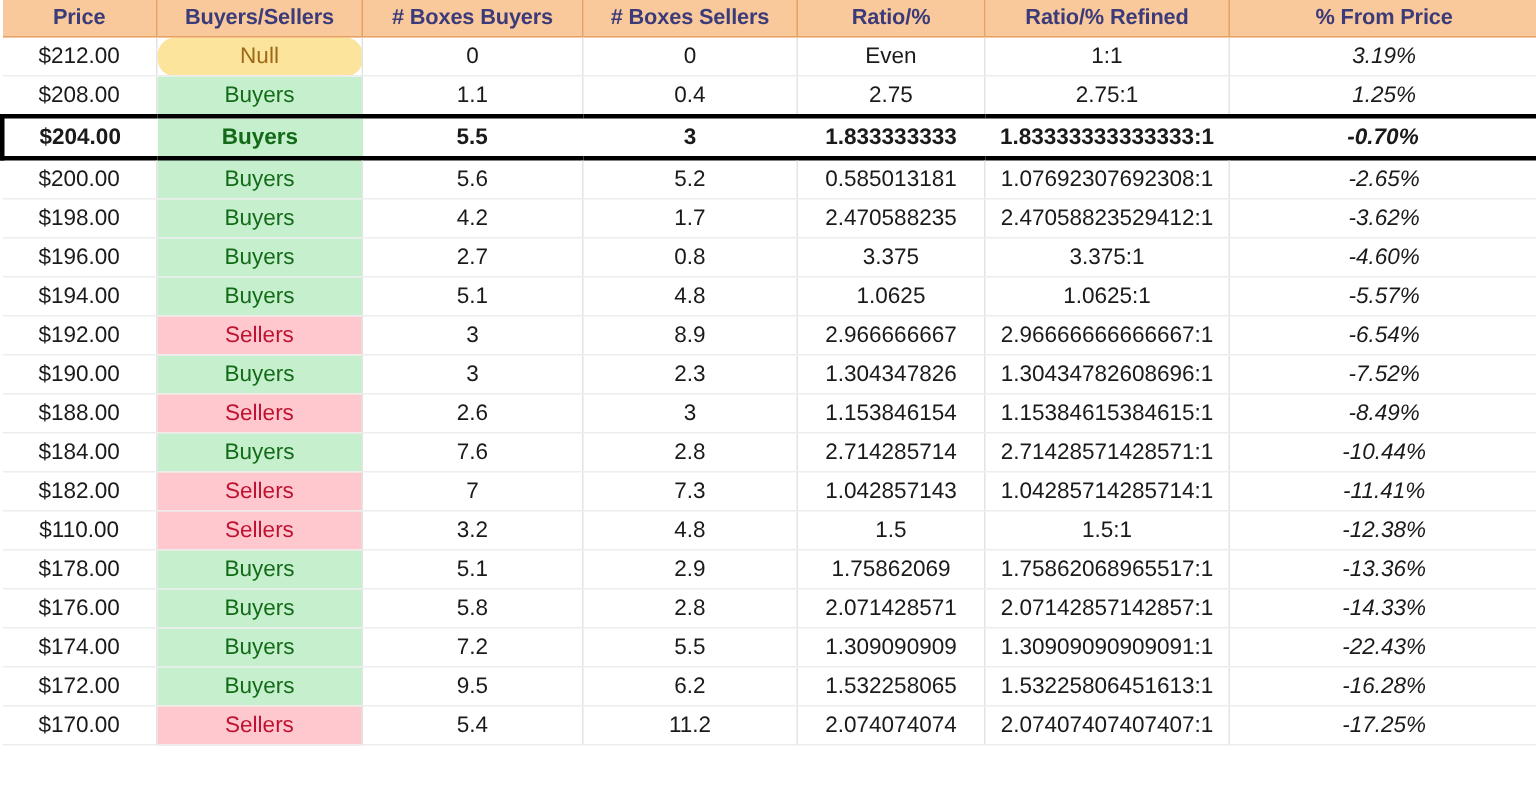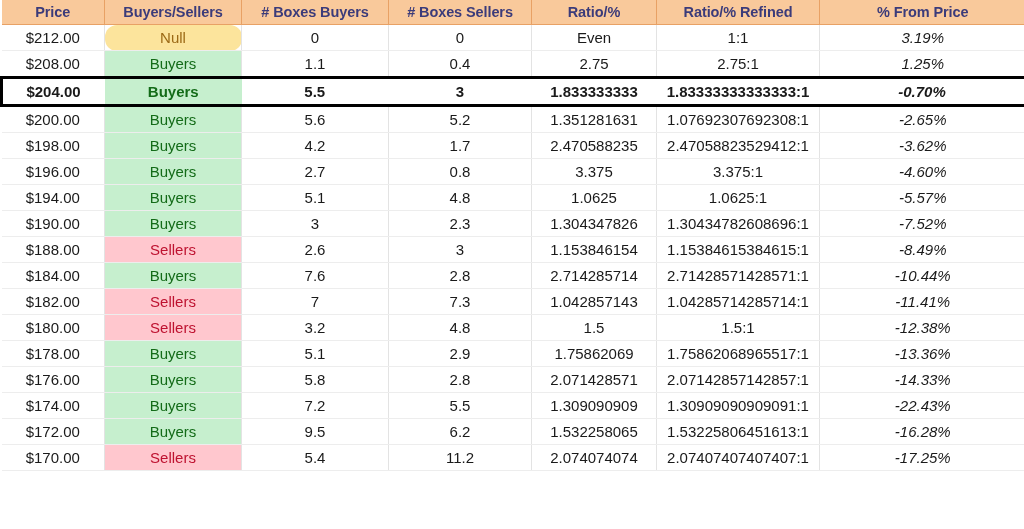--- a/index.html
+++ b/index.html
@@ -151,21 +151,21 @@
           <td>3</td>
           <td>1.833333333</td>
           <td>1.83333333333333:1</td>
           <td>-0.70%</td>
         </tr>
         <tr>
           <td>$200.00</td>
           <td class="tag-buyers">Buyers</td>
           <td>5.6</td>
           <td>5.2</td>
-          <td>1.351281631</td>
+          <td>0.585013181</td>
           <td>1.07692307692308:1</td>
           <td>-2.65%</td>
         </tr>
         <tr>
           <td>$198.00</td>
           <td class="tag-buyers">Buyers</td>
           <td>4.2</td>
           <td>1.7</td>
           <td>2.470588235</td>
           <td>2.47058823529412:1</td>
@@ -183,20 +183,29 @@
         <tr>
           <td>$194.00</td>
           <td class="tag-buyers">Buyers</td>
           <td>5.1</td>
           <td>4.8</td>
           <td>1.0625</td>
           <td>1.0625:1</td>
           <td>-5.57%</td>
         </tr>
         <tr>
+          <td>$192.00</td>
+          <td class="tag-sellers">Sellers</td>
+          <td>3</td>
+          <td>8.9</td>
+          <td>2.966666667</td>
+          <td>2.96666666666667:1</td>
+          <td>-6.54%</td>
+        </tr>
+        <tr>
           <td>$190.00</td>
           <td class="tag-buyers">Buyers</td>
           <td>3</td>
           <td>2.3</td>
           <td>1.304347826</td>
           <td>1.30434782608696:1</td>
           <td>-7.52%</td>
         </tr>
         <tr>
           <td>$188.00</td>
@@ -219,21 +228,21 @@
         <tr>
           <td>$182.00</td>
           <td class="tag-sellers">Sellers</td>
           <td>7</td>
           <td>7.3</td>
           <td>1.042857143</td>
           <td>1.04285714285714:1</td>
           <td>-11.41%</td>
         </tr>
         <tr>
-          <td>$180.00</td>
+          <td>$110.00</td>
           <td class="tag-sellers">Sellers</td>
           <td>3.2</td>
           <td>4.8</td>
           <td>1.5</td>
           <td>1.5:1</td>
           <td>-12.38%</td>
         </tr>
         <tr>
           <td>$178.00</td>
           <td class="tag-buyers">Buyers</td>

